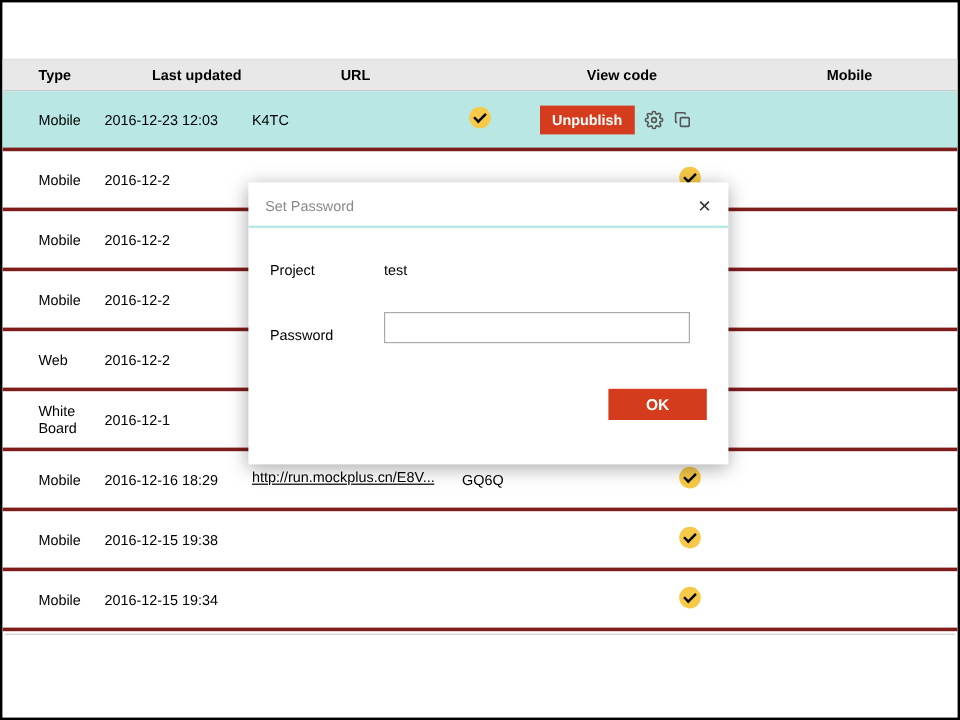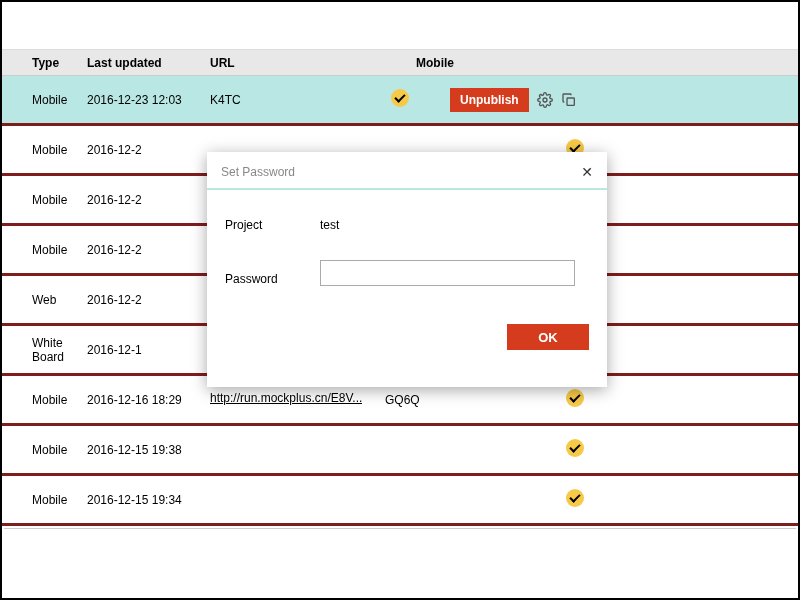--- a/index.html
+++ b/index.html
@@ -1,18 +1,18 @@
 <!DOCTYPE html>
 <html><head>
   <meta charset="utf-8">
   <style>
     * { margin: 0; padding: 0; box-sizing: border-box; font-family: sans-serif; }
     body { width: 800px; height: 600px; overflow: hidden; border: 2px solid #000; position: relative; }
     .top-strip { height: 48px; border-bottom: 1px solid #ddd; }
-    .header-row { display: flex; background: #e8e8e8; height: 26px; align-items: center; font-size: 12px; font-weight: bold; border-bottom: 1px solid #ccc; }
+    .header-row { display: flex; background: #e8e8e8; height: 26px; align-items: center; font-size: 12px; font-weight: bold; border-bottom: 1px solid #ccc; gap: 44px; }
     .col-type { width: 85px; padding-left: 30px; }
     .header-row .col-type { text-align: left; }
     .col-updated { width: 123px; }
     .col-url { width: 175px; }
     .col-viewcode { width: 140px; }
     .col-state { width: 100px; text-align: center; }
     .col-actions { flex: 1; display: flex; align-items: center; gap: 8px; }
     .rows-container { }
     .data-row { display: flex; align-items: center; height: 50px; font-size: 12px; border-bottom: 3px solid #7f1d1d; }
     .data-row.highlighted { background: #b9e8e4; }
@@ -37,20 +37,21 @@
   </style>
 </head>
 <body>
 
 <div class="top-strip"></div>
 
 <div class="header-row">
   <div class="col-type">Type</div>
   <div class="col-updated">Last updated</div>
   <div class="col-url">URL</div>
+  <div class="col-viewcode">View code</div>
   <div class="col-state">Mobile</div>
   <div class="col-actions"></div>
 </div>
 
 <div class="rows-container" id="rows-container">
     <div class="data-row highlighted">
       <div class="col-type">Mobile</div>
       <div class="col-updated">2016-12-23 12:03</div>
       <div class="col-viewcode">K4TC</div>
       <div class="col-state"><span class="state-badge"></span></div>

